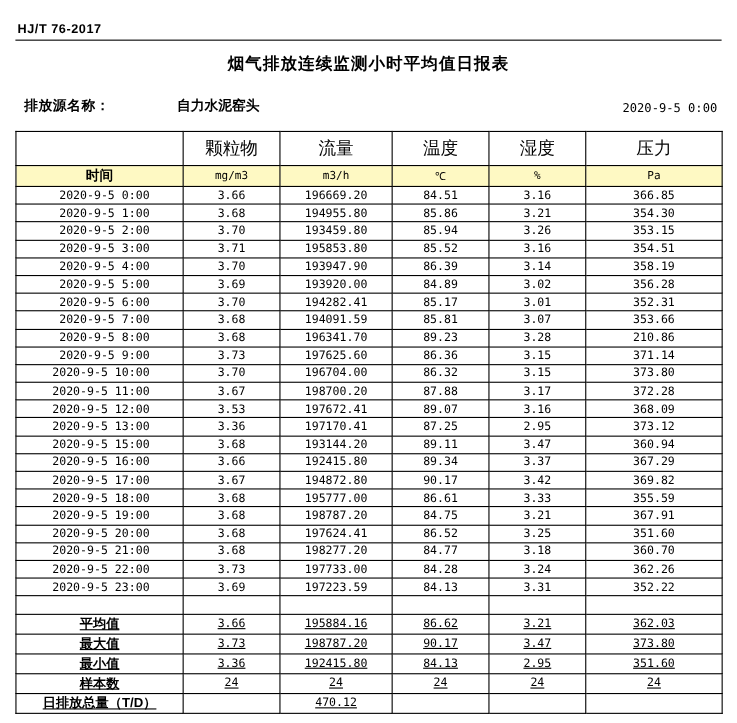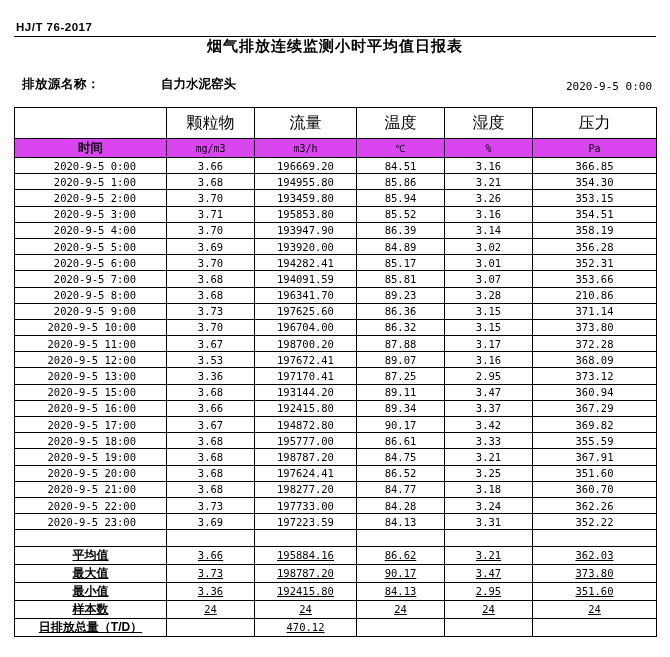--- a/index.html
+++ b/index.html
@@ -31,20 +31,21 @@
   .rule-top {
     margin-top: 3px;
     border-bottom: 1px solid #000;
     width: 100%;
   }
   .doc-title {
     text-align: center;
     font-size: 15px;
     font-weight: bold;
     letter-spacing: 1px;
+    margin-top: 12px;
   }
   .meta-row {
     display: flex;
     align-items: flex-end;
     justify-content: space-between;
     margin-top: 20px;
     padding: 0 4px 0 8px;
   }
   .meta-left {
     display: flex;
@@ -74,21 +75,21 @@
   }
   .head-name td {
     height: 30px;
     font-size: 16px;
     font-weight: bold;
   }
   .head-name td.first { border: 1px solid #000; }
   .head-unit td {
     height: 18px;
     font-size: 10px;
-    background: #d946ef;
+    background: #fef9c3;
     font-family: "DejaVu Sans Mono", monospace;
   }
   .head-unit td.first {
     font-size: 12.5px;
     font-weight: bold;
     font-family: "Liberation Sans", sans-serif;
   }
   tbody.rows td {
     height: 15.2px;
     font-size: 10.5px;

